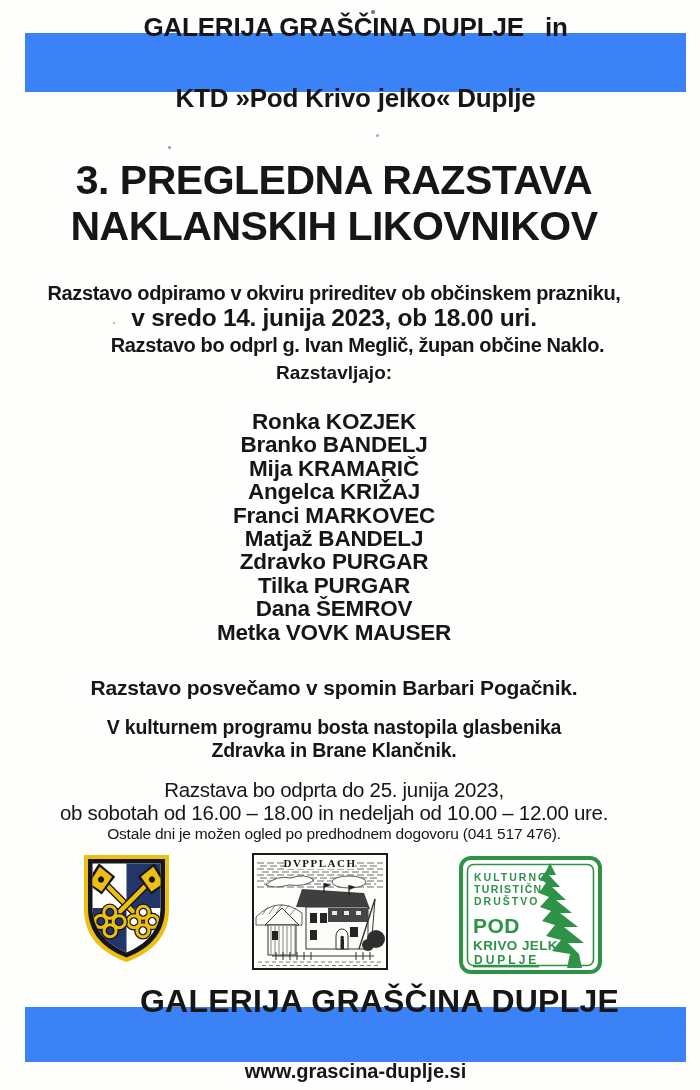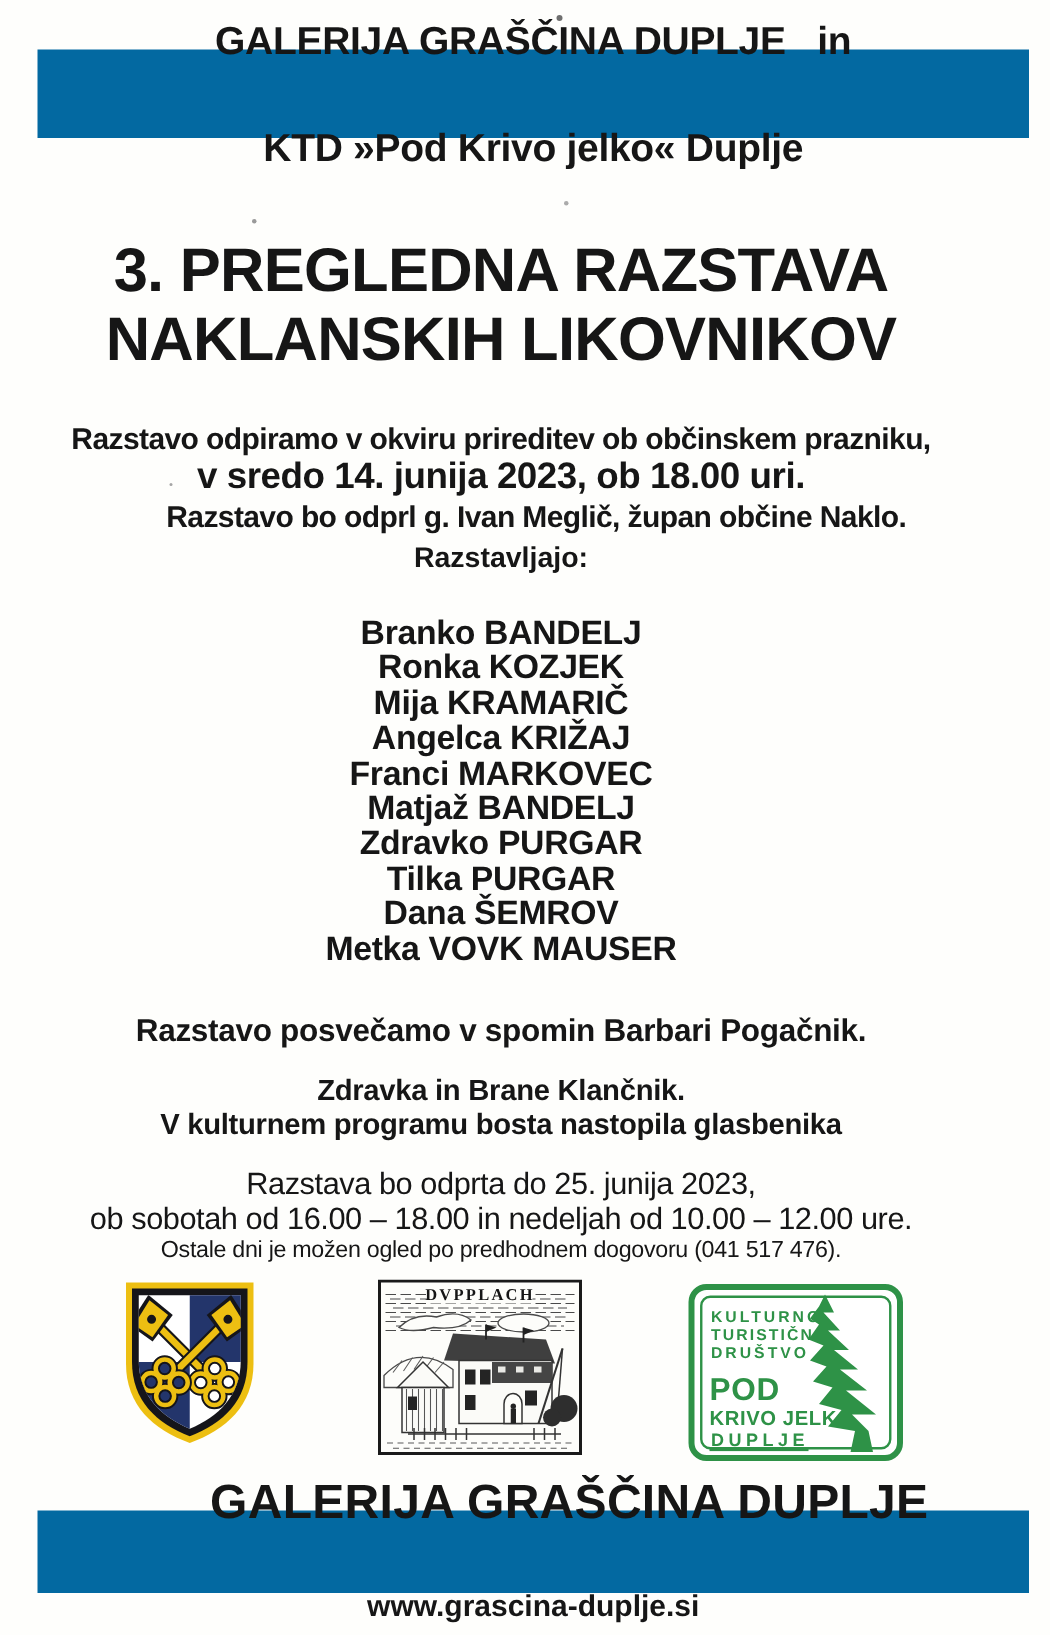--- a/index.html
+++ b/index.html
@@ -3,21 +3,21 @@
 <meta charset="utf-8">
 <style>
   * { margin:0; padding:0; box-sizing:border-box; }
   html,body { background:#ffffff; }
   body { font-family:"Liberation Sans","DejaVu Sans",sans-serif; color:#161616; }
   .poster {
     position:relative; width:700px; height:1090px;
     background:#fefefc; overflow:hidden; margin:0 auto;
   }
   .band {
-    position:absolute; left:25px; width:661px; background:#0369a1;
+    position:absolute; left:25px; width:661px; background:#3b82f6;
     display:flex; flex-direction:column; align-items:center; justify-content:center;
     text-align:center;
     gap:44px;
   }
   .band-header { top:33px; height:59px; }
   .band-footer { top:1007px; height:55px; }
   .band-header .l1 { font-size:26px; font-weight:bold; line-height:28px; white-space:pre; letter-spacing:-0.2px; }
   .band-header .l2 { font-size:26px; font-weight:bold; line-height:27px; letter-spacing:-0.2px; }
   .band-footer .l1 { font-size:32px; font-weight:bold; line-height:29px; letter-spacing:0.2px;margin-left:48px; }
   .band-footer .l2 { font-size:20px; font-weight:bold; line-height:22px; }
@@ -65,37 +65,37 @@
   </div>
 
   <div class="center-block intro">
     <div class="i1">Razstavo odpiramo v okviru prireditev ob občinskem prazniku,</div>
     <div class="i2">v sredo 14. junija 2023, ob 18.00 uri.</div>
     <div class="i3">Razstavo bo odprl g. Ivan Meglič, župan občine Naklo.</div>
   </div>
 
   <div class="center-block exh-heading">Razstavljajo:</div>
   <div class="center-block artists">
+    <div>Ronka KOZJEK</div>
     <div>Branko BANDELJ</div>
-    <div>Ronka KOZJEK</div>
     <div>Mija KRAMARIČ</div>
     <div>Angelca KRIŽAJ</div>
     <div>Franci MARKOVEC</div>
     <div>Matjaž BANDELJ</div>
     <div>Zdravko PURGAR</div>
     <div>Tilka PURGAR</div>
     <div>Dana ŠEMROV</div>
     <div>Metka VOVK MAUSER</div>
   </div>
 
   <div class="center-block dedication">Razstavo posvečamo v spomin Barbari Pogačnik.</div>
 
   <div class="center-block program">
+    <div>V kulturnem programu bosta nastopila glasbenika</div>
     <div>Zdravka in Brane Klančnik.</div>
-    <div>V kulturnem programu bosta nastopila glasbenika</div>
   </div>
 
   <div class="center-block hours">
     <div class="h1">Razstava bo odprta do 25. junija 2023,</div>
     <div class="h2">ob sobotah od 16.00 – 18.00 in nedeljah od 10.00 – 12.00 ure.</div>
     <div class="h3">Ostale dni je možen ogled po predhodnem dogovoru (041 517 476).</div>
   </div>
 
   <svg class="logo logo-shield" width="93" height="112" viewBox="0 0 93 112">
     <defs>

